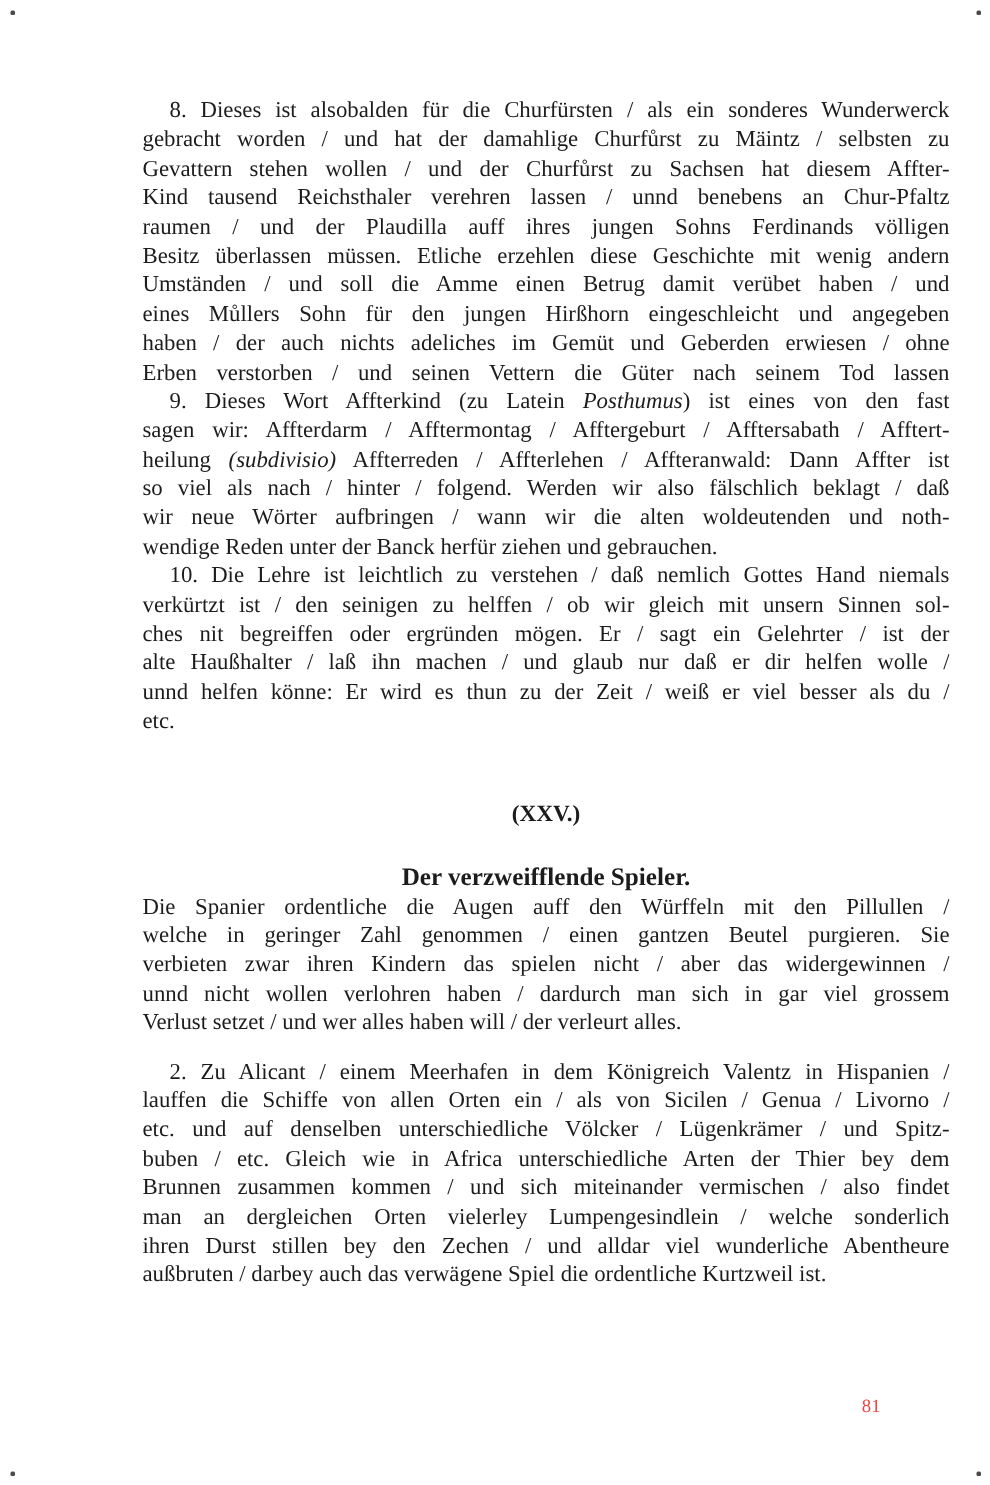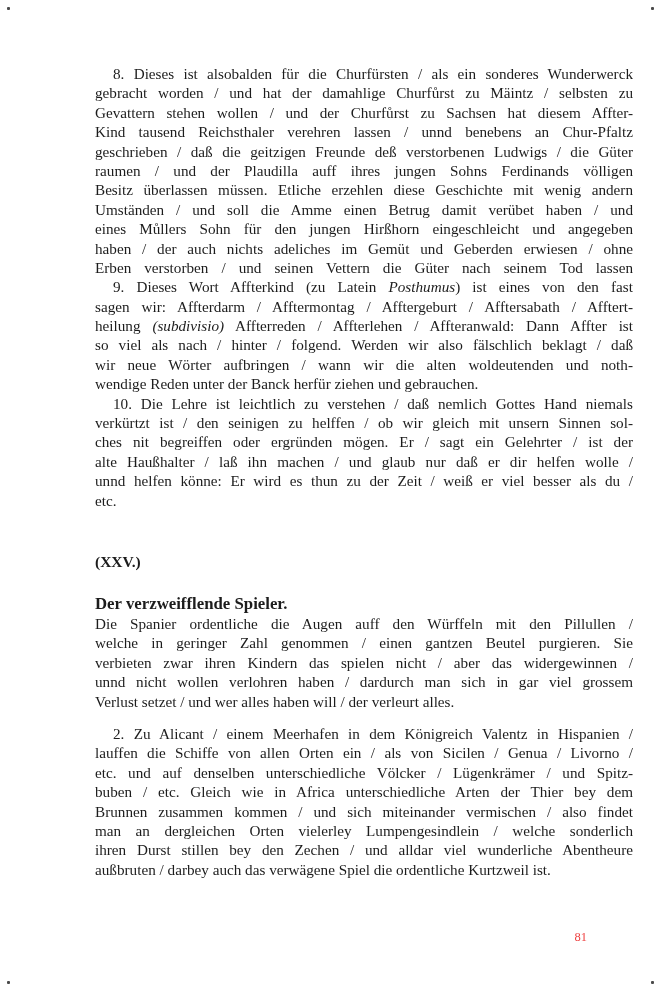--- a/index.html
+++ b/index.html
@@ -32,27 +32,28 @@
     text-align-last: justify;
   }
   .line.last {
     text-align-last: left;
   }
   .line.indent {
     text-indent: 18px;
   }
   .heading-num {
     margin-top: 42px;
+    text-align: center;
     font-weight: bold;
     font-size: 15.5px;
     line-height: 20px;
   }
   .heading-title {
     margin-top: 21px;
-    text-align: left;
+    text-align: center;
     font-weight: bold;
     font-size: 16.8px;
     line-height: 21px;
   }
   .para.after-heading {
     margin-top: 13px;
   }
   .page-number {
     position: absolute;
     top: 930px;
@@ -79,21 +80,20 @@
   <span class="corner-mark corner-tl"></span>
   <span class="corner-mark corner-tr"></span>
   <span class="corner-mark corner-bl"></span>
   <span class="corner-mark corner-br"></span>
 
   <div class="text-block" id="text-block">
       <div class="line indent">8. Dieses ist alsobalden für die Churfürsten / als ein sonderes Wunderwerck</div>
       <div class="line">gebracht worden / und hat der damahlige Churfůrst zu Mäintz / selbsten zu</div>
       <div class="line">Gevattern stehen wollen / und der Churfůrst zu Sachsen hat diesem Affter-</div>
       <div class="line">Kind tausend Reichsthaler verehren lassen / unnd benebens an Chur-Pfaltz</div>
-      <div class="line">geschrieben / daß die geitzigen Freunde deß verstorbenen Ludwigs / die Güter</div>
       <div class="line">raumen / und der Plaudilla auff ihres jungen Sohns Ferdinands völligen</div>
       <div class="line">Besitz überlassen müssen. Etliche erzehlen diese Geschichte mit wenig andern</div>
       <div class="line">Umständen / und soll die Amme einen Betrug damit verübet haben / und</div>
       <div class="line">eines Můllers Sohn für den jungen Hirßhorn eingeschleicht und angegeben</div>
       <div class="line">haben / der auch nichts adeliches im Gemüt und Geberden erwiesen / ohne</div>
       <div class="line">Erben verstorben / und seinen Vettern die Güter nach seinem Tod lassen</div>
       <div class="para"></div>
       <div class="line indent">9. Dieses Wort Affterkind (zu Latein <i>Posthumus</i>) ist eines von den fast</div>
       <div class="line">sagen wir: Affterdarm / Afftermontag / Afftergeburt / Afftersabath / Afftert-</div>
       <div class="line">heilung <i>(subdivisio)</i> Affterreden / Affterlehen / Affteranwald: Dann Affter ist</div>

